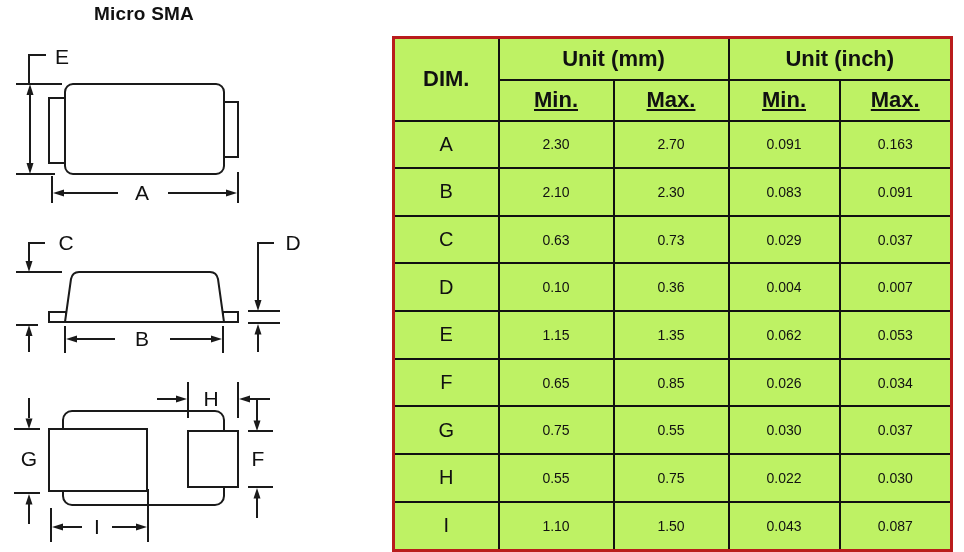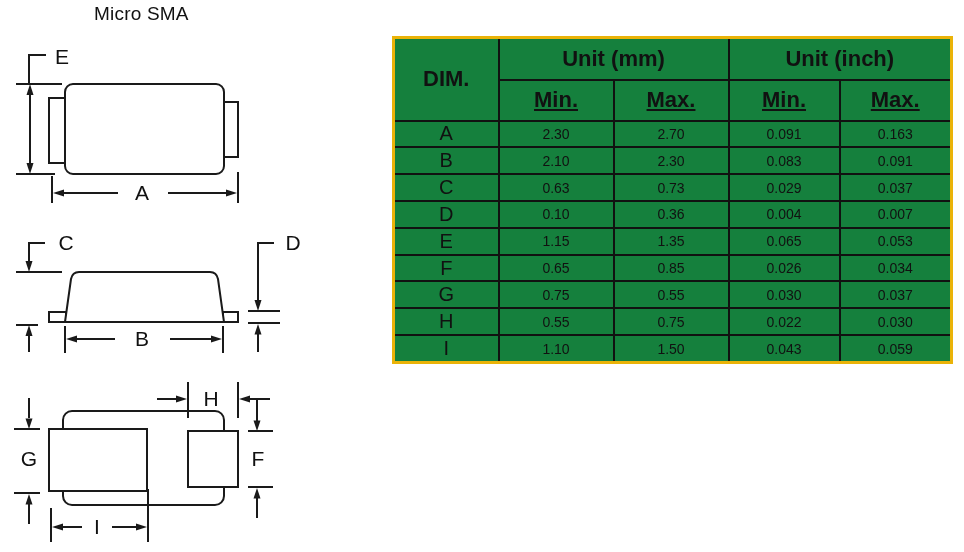--- a/index.html
+++ b/index.html
@@ -3,34 +3,34 @@
 <meta charset="utf-8">
 <style>
   html,body{margin:0;padding:0;}
   body{
     width:964px;height:552px;background:#ffffff;
     font-family:"Liberation Sans", sans-serif;
     position:relative;overflow:hidden;color:#111;
   }
   .page-title{
     position:absolute;left:94px;top:3px;
-    font-size:19px;font-weight:normal;letter-spacing:0.2px;color:#111;
+    font-size:19px;font-weight:bold;letter-spacing:0.2px;color:#111;
   }
   svg.drawings{position:absolute;left:0;top:0;}
   svg .ln{stroke:#1a1a1a;stroke-width:2;fill:none;}
   svg .shape{stroke:#1a1a1a;stroke-width:2;fill:#ffffff;}
   svg .ah{fill:#1a1a1a;stroke:none;}
   svg text.dim-label{
     font-family:"Liberation Sans", sans-serif;
     font-size:21px;fill:#111;text-anchor:middle;
   }
   table.dim-table{
-    position:absolute;left:392px;top:36px;width:558px;height:328px;
+    position:absolute;left:392px;top:36px;width:558px;height:516px;
     border-collapse:collapse;table-layout:fixed;
-    border:3px solid #eab308;background:#15803d;
+    border:3px solid #b91c1c;background:#bef264;
   }
   .dim-table th,.dim-table td{
     border:2px solid #111;text-align:center;vertical-align:middle;padding:0;
   }
   .dim-table thead th{font-size:22px;font-weight:bold;}
   .dim-table thead tr.h1{height:42px;}
   .dim-table thead tr.h2{height:41px;text-decoration:underline;}
   .dim-table tbody td{font-size:14px;font-weight:normal;}
   .dim-table tbody td.dimcol{font-size:20px;}
 </style>
@@ -185,21 +185,21 @@
       <td class="dimcol">D</td>
       <td>0.10</td>
       <td>0.36</td>
       <td>0.004</td>
       <td>0.007</td>
     </tr>
     <tr>
       <td class="dimcol">E</td>
       <td>1.15</td>
       <td>1.35</td>
-      <td>0.065</td>
+      <td>0.062</td>
       <td>0.053</td>
     </tr>
     <tr>
       <td class="dimcol">F</td>
       <td>0.65</td>
       <td>0.85</td>
       <td>0.026</td>
       <td>0.034</td>
     </tr>
     <tr>
@@ -214,16 +214,16 @@
       <td>0.55</td>
       <td>0.75</td>
       <td>0.022</td>
       <td>0.030</td>
     </tr>
     <tr>
       <td class="dimcol">I</td>
       <td>1.10</td>
       <td>1.50</td>
       <td>0.043</td>
-      <td>0.059</td>
+      <td>0.087</td>
     </tr>
   </tbody>
 </table>
 
 </body></html>

